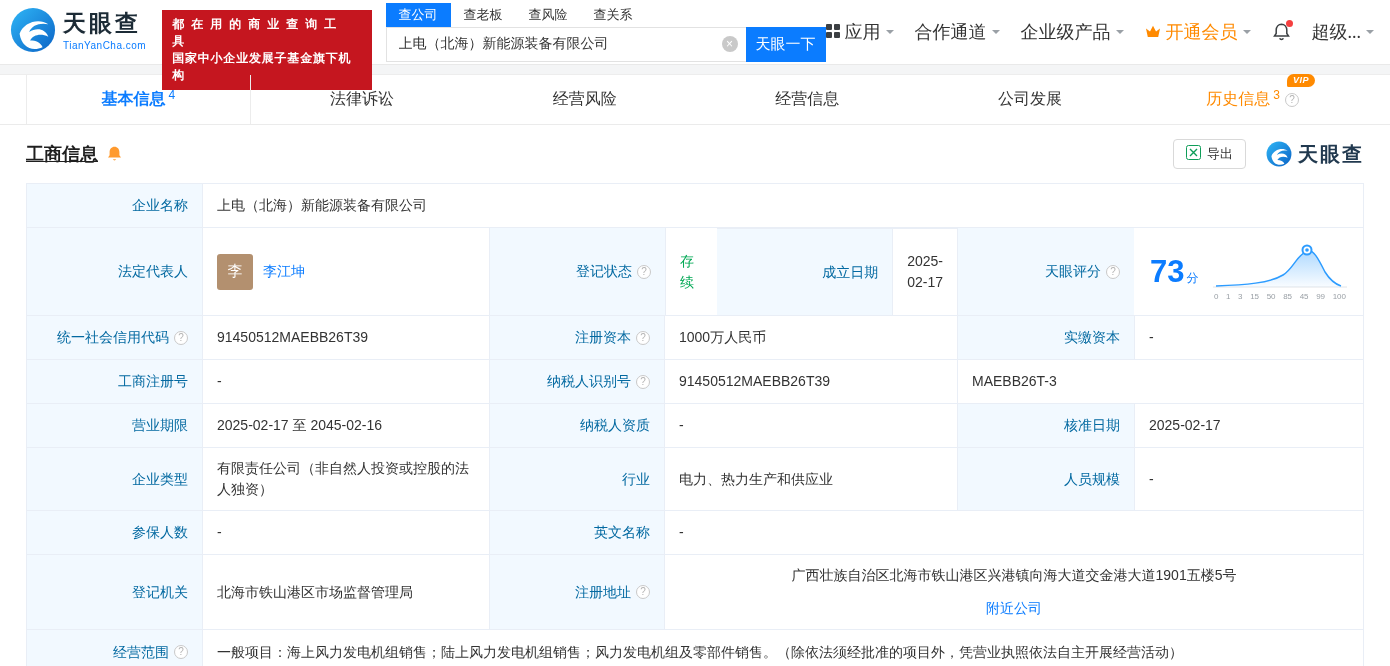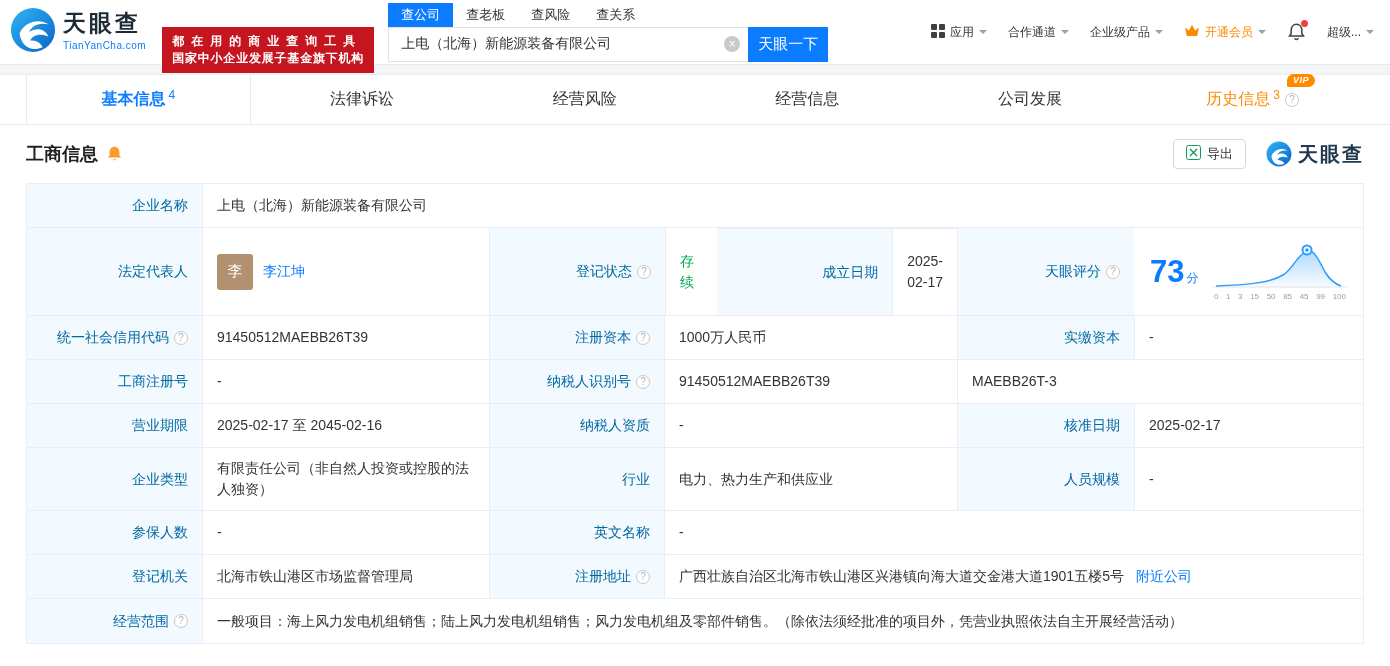--- a/index.html
+++ b/index.html
@@ -19,21 +19,21 @@
   .search-tabs { display:flex; align-items:flex-end; height:24px; }
   .search-tab { font-size:13px; padding:3px 13px; color:#333; cursor:pointer; }
   .search-tab.active { background:#0b7cff; color:#fff; }
   .search-row { display:flex; }
   .search-box { width:360px; height:35px; border:1px solid #e2e2e2; border-right:none; display:flex; align-items:center; padding:0 8px 0 10px; }
   .search-box input { border:none; outline:none; flex:1; font-size:14px; color:#333; font-family:inherit; background:transparent; }
   .clear-ic { width:16px; height:16px; border-radius:50%; background:#c9c9c9; color:#fff; display:flex; align-items:center; justify-content:center; cursor:pointer; flex:0 0 auto; }
   .clear-ic::before { content:"×"; font-size:12px; line-height:1; }
   .search-btn { width:80px; height:35px; background:#0b7cff; color:#fff; border:none; font-size:15px; font-family:inherit; cursor:pointer; }
 
-  .nav { margin-left:auto; display:flex; align-items:center; gap:21px; font-size:12px; white-space:nowrap; }
+  .nav { margin-left:auto; display:flex; align-items:center; gap:21px; font-size:18px; white-space:nowrap;font-family:Liberation Serif, serif; }
   .nav-item { display:flex; align-items:center; gap:5px; cursor:pointer; color:#333; }
   .nav-item.vip { color:#ff8a00; }
   .caret { width:0; height:0; border:4px solid transparent; border-top-color:#9aa0a6; margin-top:4px; display:inline-block; }
   .bell-wrap { position:relative; cursor:pointer; display:flex; }
   .bell-dot { position:absolute; top:-2px; right:-2px; width:7px; height:7px; border-radius:50%; background:#f53f3f; }
 
   .strip { height:11px; background:#f4f5f6; border-top:1px solid #e9e9e9; border-bottom:1px solid #ededed; }
 
   
   .tabbar { display:flex; padding:0 26px; height:50px; border-bottom:1px solid #ebebeb; background:#fff; }
@@ -43,21 +43,21 @@
   .tab.active .count { color:#0b7cff; }
   .tab.history { color:#ff8a00; }
   .tab-inner { position:relative; display:flex; align-items:center; }
   .vip-tag { position:absolute; top:-15px; right:-16px; background:#ff8a00; color:#fff; font-size:9px; font-weight:bold; font-style:italic; padding:1px 6px 2px; border-radius:8px 8px 8px 2px; letter-spacing:.5px; }
   .q { display:inline-flex; width:14px; height:14px; border:1px solid #c9c9c9; border-radius:50%; color:#b3b3b3; font-size:10px; align-items:center; justify-content:center; margin-left:5px; flex:0 0 auto; cursor:pointer; background:#fff; }
   .q::before { content:"?"; line-height:1; }
 
   
   .main { padding:0 26px 12px; }
   .section-head { display:flex; align-items:center; height:58px; }
-  .section-title { font-size:18px; font-weight:bold; color:#1f1f1f; }
+  .section-title { font-size:18px; font-weight:bold; color:#1f1f1f;text-decoration:underline; }
   .title-bell { margin-left:8px; display:flex; cursor:pointer; }
   .head-right { margin-left:auto; display:flex; align-items:center;padding-left:24px; }
   .export-btn { display:flex; align-items:center; gap:6px; border:1px solid #d9d9d9; border-radius:4px; height:30px; padding:0 12px; font-size:13px; color:#333; background:#fff; cursor:pointer; font-family:inherit; }
   .brand { display:flex; align-items:center; gap:6px; margin-left:20px; }
   .brand .brand-txt { font-size:20px; font-weight:bold; color:#21394f; letter-spacing:2px; }
 
   
   .table { border:1px solid #e9eef6; }
   .row { display:flex; border-bottom:1px solid #e9eef6; min-height:44px; }
   .row:last-child { border-bottom:none; }
@@ -80,21 +80,21 @@
   .avatar { width:36px; height:36px; background:#b3906f; color:#fff; display:flex; align-items:center; justify-content:center; font-size:15px; border-radius:3px; margin-right:10px; flex:0 0 auto; }
   .link { color:#0b7cff; cursor:pointer; text-decoration:none; }
   .green { color:#00a854; }
 
   .score-cell { flex:1; display:flex; align-items:center; justify-content:space-between; padding:8px 16px; }
   .score-num { color:#0b7cff; font-weight:bold; font-size:31px; line-height:1; }
   .score-unit { color:#0b7cff; font-size:12px; font-weight:normal; margin-left:2px; }
   .chart { width:134px; display:flex; flex-direction:column; }
   .ticks { display:flex; justify-content:space-between; font-size:8px; color:#9aa0a6; margin-top:1px; padding:0 1px; }
 
-  .addr-val { gap:12px; }
+  .addr-val { gap:12px;flex-direction:column; }
 </style>
 </head>
 <body>
 
 <div class="header">
   <div class="logo">
     <span>
       <svg width="46" height="46" viewBox="0 0 48 48">
         <defs>
             <linearGradient id="lg1" x1="0" y1="0" x2="1" y2="1">

